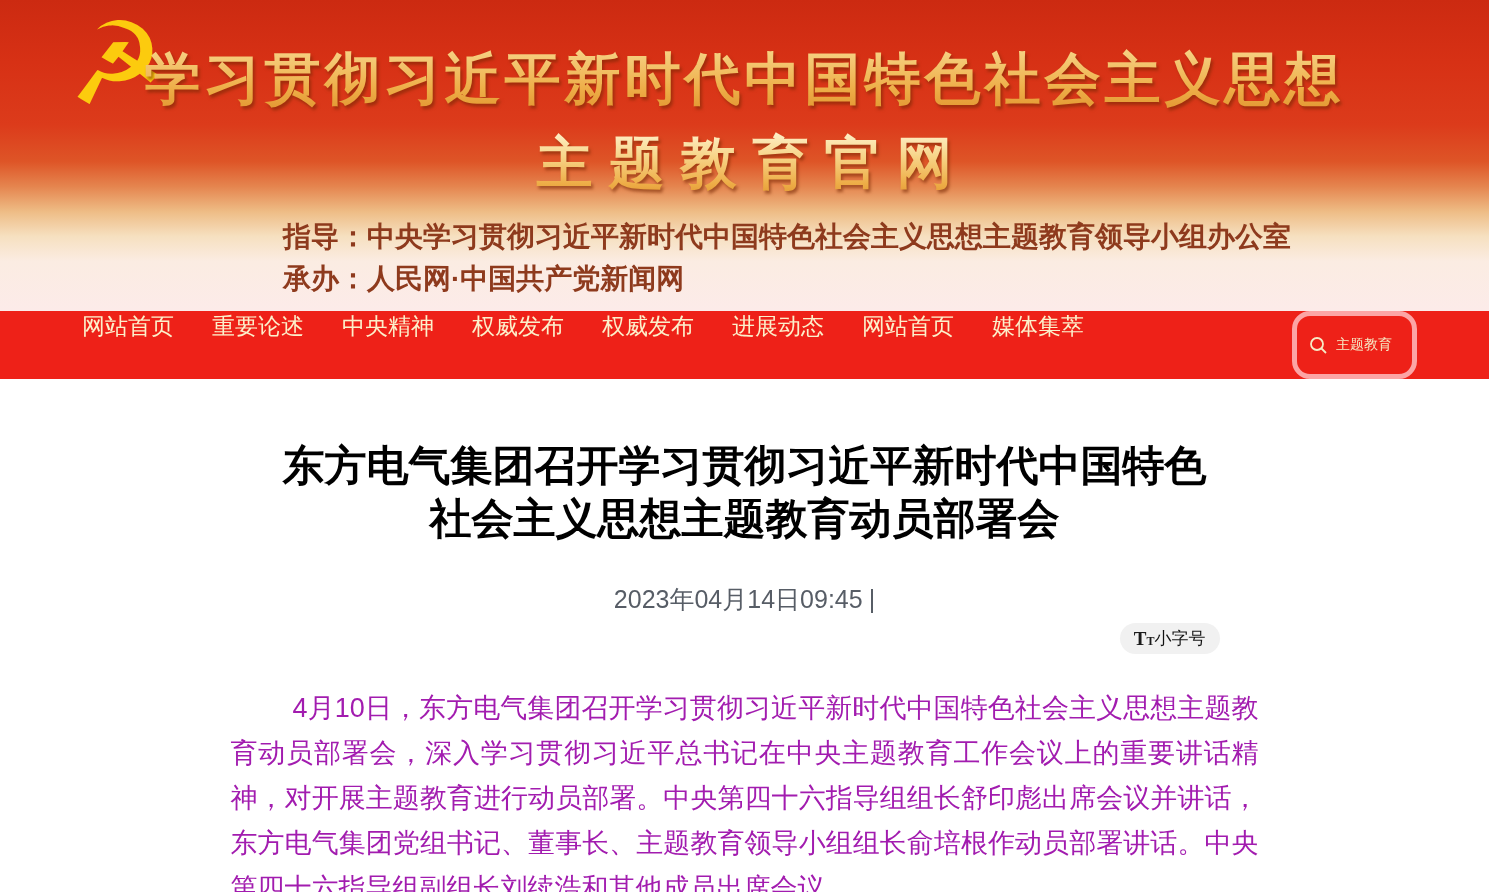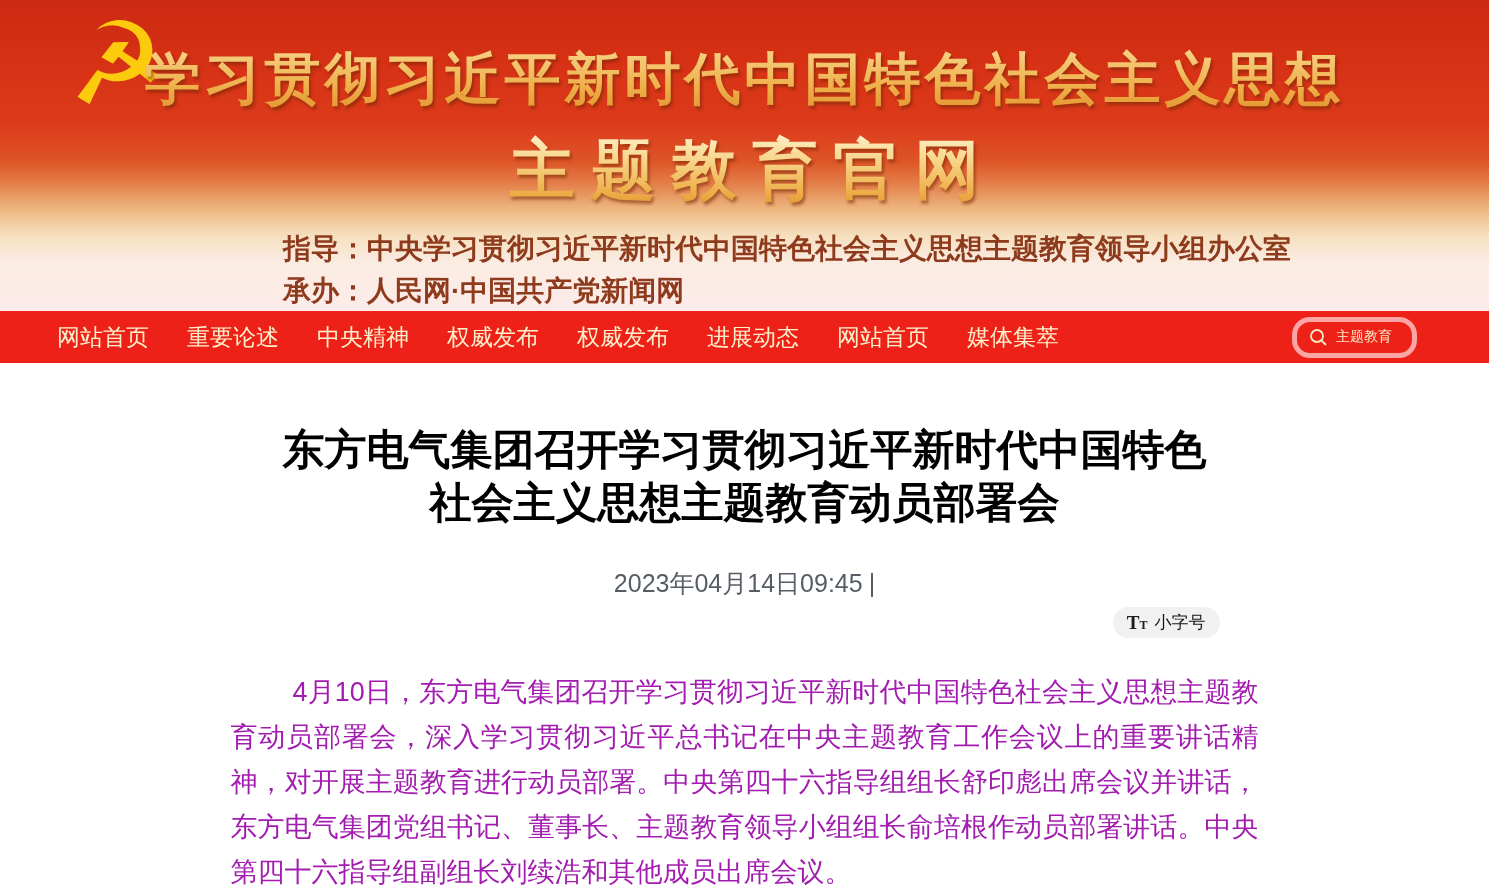--- a/index.html
+++ b/index.html
@@ -34,32 +34,32 @@
     text-align: center;
     font-weight: bold;
     background: linear-gradient(180deg, #fff3cf 5%, #f7d488 40%, #eeae48 75%, #df8f2a 100%);
     -webkit-background-clip: text;
     background-clip: text;
     color: transparent;
     -webkit-text-fill-color: transparent;
     filter: drop-shadow(2px 3px 1.5px rgba(115,38,2,0.55));
   }
   .banner-t1 { padding-top: 42px; font-size: 56px; letter-spacing: 4px; }
-  .banner-t2 { margin-top: 8px; font-size: 65px; letter-spacing: 16px; text-indent: 16px; }
+  .banner-t2 { margin-top: 8px; font-size: 56px; letter-spacing: 16px; text-indent: 16px; }
   .banner-info {
     margin-top: 14px; padding-left: 283px;
     font-size: 28px; font-weight: bold; color: #8e3a1d;
   }
   .banner-info .line { line-height: 42px; }
 
   
   .nav {
-    height: 52px; background: #ee2118;
-    display: flex; align-items: center;
-    padding: 0 72px 0 57px;
+    height: 68px; background: #ee2118;
+    display: flex; 
+    padding: 0 72px 0 82px;
   }
   .nav-item {
     color: #fcf0cb; font-size: 23px;
     margin-right: 38px; cursor: pointer; white-space: nowrap;
   }
   .search-pill {
     margin-left: auto;
     display: flex; align-items: center; gap: 8px;
     border: 5px solid #fca5a5; border-radius: 18px;
     padding: 6px 20px 6px 12px;
@@ -78,21 +78,21 @@
   .date-row {
     text-align: center; margin-top: 38px;
     font-size: 25px; color: #575d66;
   }
   .date-row .sep { margin-left: 6px; }
   .toolbar { position: relative; height: 31px; margin-top: 7px; }
   .font-btn {
     position: absolute; right: 39px; top: 0;
     background: #f1f1f1; border-radius: 16px;
     height: 31px; display: flex; align-items: center;
-    padding: 0 14px; gap: 7px;
+    padding: 0 14px; gap: 0;
     font-size: 17px; color: #111; cursor: pointer;
   }
   .font-icon { font-family: "Liberation Serif", serif; font-weight: bold; color: #1b1b1b; }
   .font-icon .big { font-size: 19px; }
   .font-icon .small { font-size: 12px; }
   .body-text {
     margin-top: 32px;
     font-size: 27px; line-height: 45px; color: #a21caf;
     text-align: justify; text-indent: 2.3em;
   }

